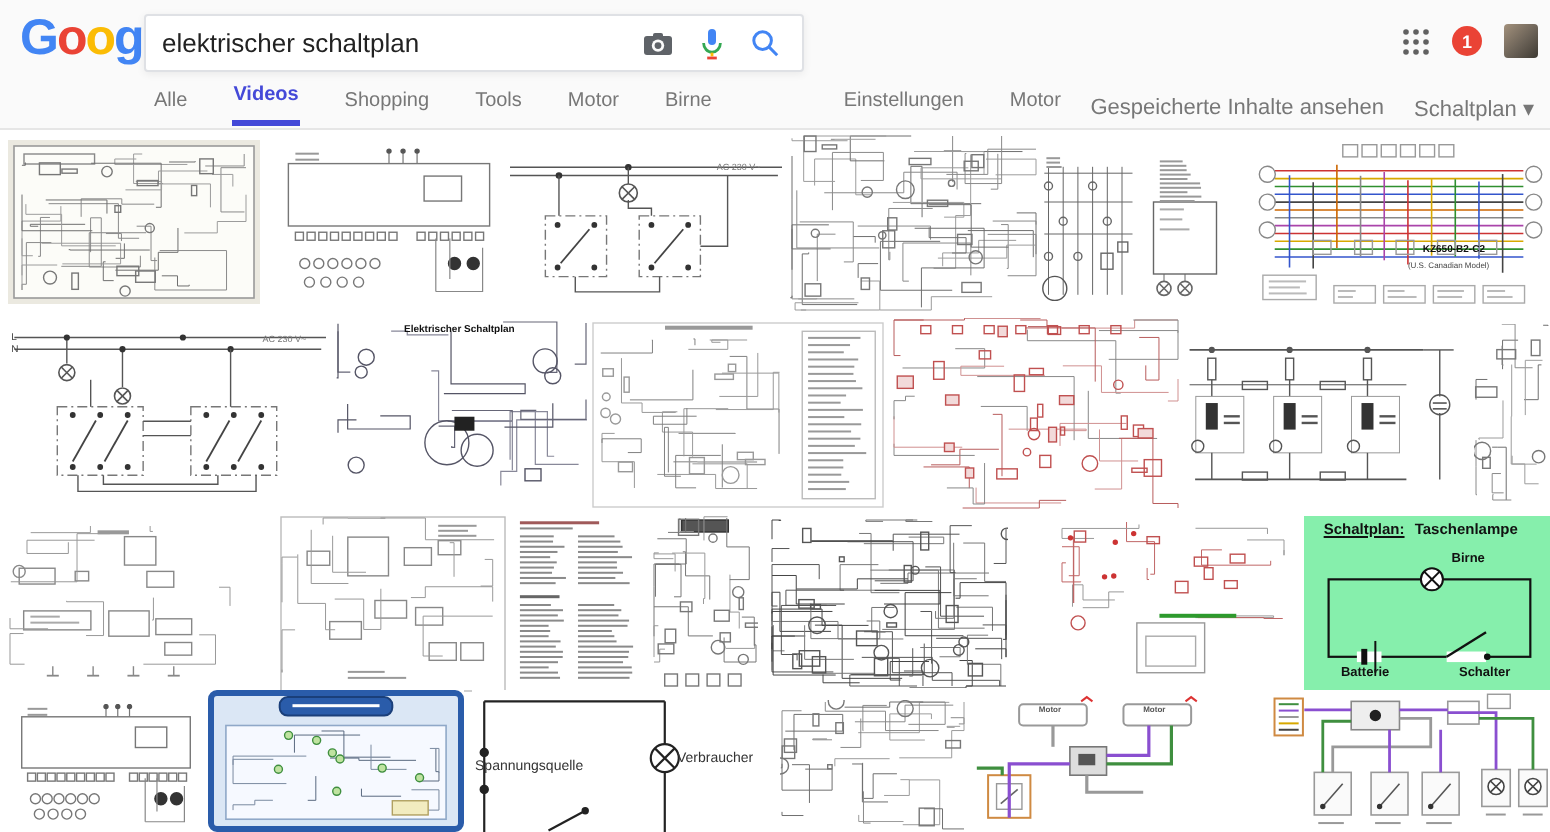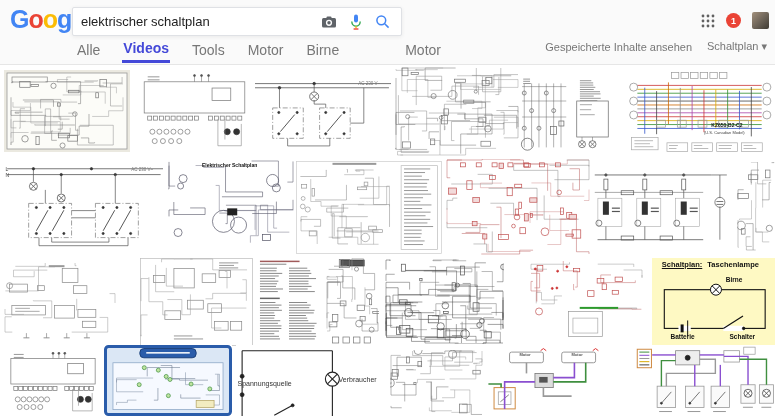--- a/index.html
+++ b/index.html
@@ -15,27 +15,27 @@
   .sbox input{flex:1;border:0;outline:0;font-size:13px;color:#222;padding:0 8px;
         background:transparent;font-family:"Liberation Sans",sans-serif}
   .sicons{display:flex;align-items:center;gap:13px;padding-right:11px}
   .sicons svg{display:block;cursor:pointer}
   .tr{position:absolute;top:12px;right:6px;display:flex;align-items:center;gap:11px}
   .gridicon{cursor:pointer}
   .badge{width:15px;height:15px;border-radius:50%;color:#fff;font-size:9px;font-weight:bold;
          display:flex;align-items:center;justify-content:center;cursor:pointer}
   .avatar{width:17px;height:17px;border-radius:2px;cursor:pointer;
           background:linear-gradient(135deg,#a3917c,#6b6257 55%,#3e3a33)}
-  .tabs{position:absolute;left:76px;top:36px;display:flex;gap:21px;font-size:14px;
-        color:#777;height:27px;align-items:center}
+  .tabs{position:absolute;left:76px;top:36px;display:flex;gap:21px;font-size:10px;
+        color:#777;height:27px;align-items:flex-end}
   .tab{cursor:pointer;line-height:24px;padding:0 1px}
   .tab.active{color:var(--accent,#4449d8);border-bottom:3px solid var(--accent,#4449d8);font-weight:bold}
   .tabs .gap{width:22px}
-  .subright{position:absolute;right:8px;top:33px;display:flex;gap:15px;font-size:11px;
-        color:#777;height:27px;align-items:center}
+  .subright{position:absolute;right:8px;top:48px;display:flex;gap:15px;font-size:11px;
+        color:#777;height:27px;align-items:flex-start}
   .subright span{cursor:pointer}
   .grid{position:absolute;inset:0;z-index:1}
   .tile{position:absolute;cursor:pointer;overflow:hidden}
   .tile svg{position:absolute;left:0;top:0}
   .lbl{position:absolute;white-space:nowrap;line-height:1.15;z-index:2}
 </style>
 </head>
 <body>
 
 <div class="hdr">
@@ -77,24 +77,26 @@
           <circle cx="12" cy="12" r="1.4"></circle>
       </g>
     </svg>
     <div class="badge" style="background: rgb(234, 67, 53);">1</div>
     <div class="avatar"></div>
   </div>
 
   <div class="tabs">
     <span class="tab">Alle</span>
     <span class="tab active">Videos</span>
+    <span class="tab">Shopping</span>
     <span class="tab">Tools</span>
     <span class="tab">Motor</span>
     <span class="tab">Birne</span>
     <span class="gap"></span>
+    <span class="tab">Einstellungen</span>
     <span class="tab">Motor</span>
   </div>
 
   <div class="subright">
     <span>Gespeicherte Inhalte ansehen</span>
     <span>
       <span>Schaltplan</span>
       <span>▾</span>
     </span>
   </div>
@@ -952,21 +954,21 @@
         <rect x="38.42" y="51.46" width="33.9" height="24.9" stroke="#999" fill="none" stroke-width="0.7" rx="0"></rect>
         <rect x="42.94" y="58.099999999999994" width="24.86" height="14.94" stroke="#aaa" fill="none" stroke-width="0.7" rx="0"></rect>
         <circle cx="9.040000000000001" cy="51.46" r="3.5" stroke="#c05050" fill="none" stroke-width="0.7"></circle>
         <circle cx="22.274452050961553" cy="28.428030174411834" r="1" stroke="#c33" fill="#c33" stroke-width="0.7"></circle>
         <circle cx="5.239619555650279" cy="8.932378317415715" r="1" stroke="#c33" fill="#c33" stroke-width="0.7"></circle>
         <circle cx="36.84467680393718" cy="6.794466134160757" r="1" stroke="#c33" fill="#c33" stroke-width="0.7"></circle>
         <circle cx="27.64018992790952" cy="11.134877306222917" r="1" stroke="#c33" fill="#c33" stroke-width="0.7"></circle>
         <circle cx="26.885506896162404" cy="27.970028134062886" r="1" stroke="#c33" fill="#c33" stroke-width="0.7"></circle>
       </svg>
     </div>
-    <div class="tile" style="left: 652px; top: 258px; width: 123px; height: 88px; background: #fef9c3;">
+    <div class="tile" style="left: 652px; top: 258px; width: 123px; height: 88px; background: #86efac;">
       <svg width="123" height="88">
         <rect x="12.3" y="31.68" width="100.86" height="38.72" stroke="#111" fill="none" stroke-width="1.1" rx="0"></rect>
         <circle cx="63.96" cy="31.68" r="5.5" stroke="#111" fill="#fff" stroke-width="1"></circle>
         <line x1="60.11" y1="27.83" x2="67.81" y2="35.53" stroke="#111" stroke-width="1"></line>
         <line x1="60.11" y1="35.53" x2="67.81" y2="27.83" stroke="#111" stroke-width="1"></line>
         <rect x="26.445" y="67.76" width="12.3" height="5.279999999999999" stroke="none" fill="#fff" stroke-width="0.7" rx="0"></rect>
         <line x1="30.134999999999998" y1="66.44" x2="30.134999999999998" y2="74.36" stroke="#111" stroke-width="3"></line>
         <line x1="35.669999999999995" y1="62.48" x2="35.669999999999995" y2="78.32000000000001" stroke="#111" stroke-width="1"></line>
         <rect x="71.33999999999999" y="67.76" width="19.68" height="5.279999999999999" stroke="none" fill="#fff" stroke-width="0.7" rx="0"></rect>
         <line x1="71.33999999999999" y1="70.4" x2="91.02" y2="58.080000000000005" stroke="#111" stroke-width="1.2"></line>

